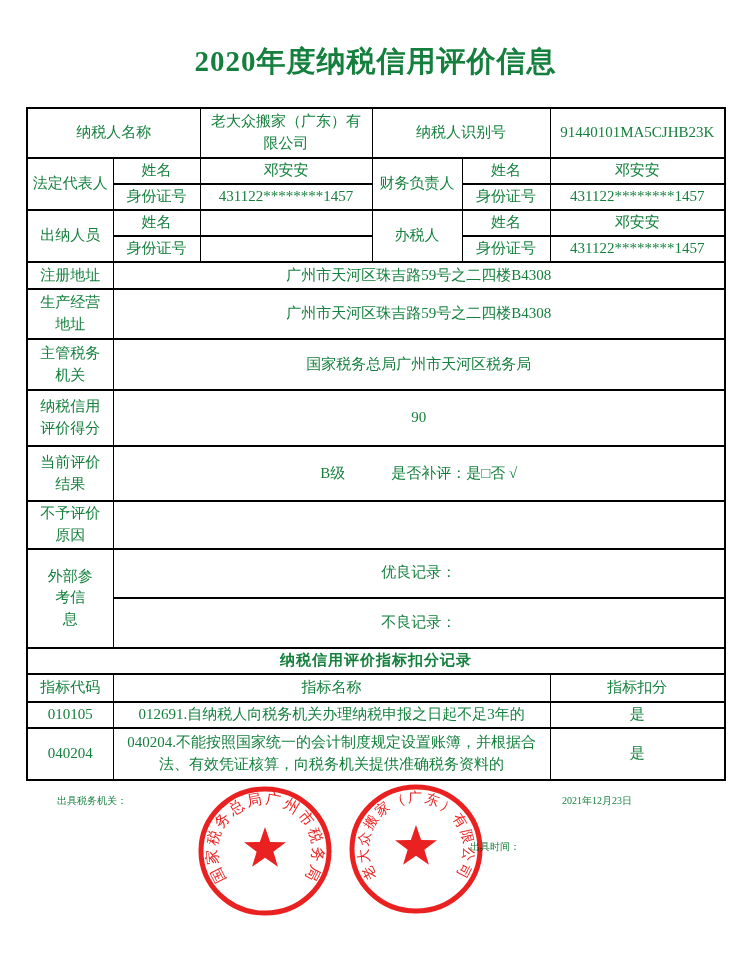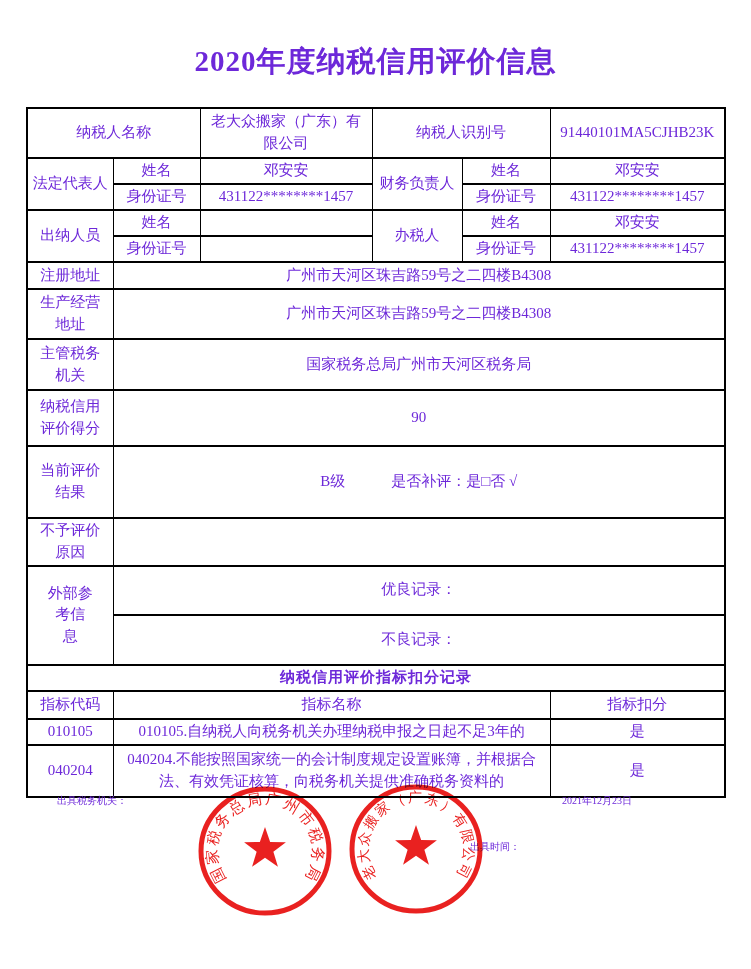--- a/index.html
+++ b/index.html
@@ -1,18 +1,18 @@
 <!DOCTYPE html>
 <html><head>
 <meta charset="utf-8">
 <style>
   html,body{margin:0;padding:0;background:#ffffff;}
   .page{
     position:relative;width:751px;height:969px;background:#ffffff;
-    font-family:"Liberation Serif","DejaVu Serif",serif;color:#6d28d9;overflow:hidden;
+    font-family:"Liberation Serif","DejaVu Serif",serif;color:#15803d;overflow:hidden;
   }
   .doc-title{
     position:absolute;top:42px;left:0;width:100%;text-align:center;
     font-size:29px;font-weight:bold;letter-spacing:1px;
   }
   table.main{
     position:absolute;left:26px;top:107px;width:698px;
     border-collapse:collapse;table-layout:fixed;border:2px solid #000;
   }
   table.main td{
@@ -100,21 +100,21 @@
 机关</td>
       <td colspan="5">国家税务总局广州市天河区税务局</td>
     </tr>
 
     <tr style="height:56px">
       <td class="prewrap">纳税信用
 评价得分</td>
       <td colspan="5">90</td>
     </tr>
 
-    <tr style="height:72px">
+    <tr style="height:55px">
       <td class="prewrap">当前评价
 结果</td>
       <td colspan="5">
         <span>B级</span><span class="grade-gap"></span><span>是否补评：是□否 √</span>
       </td>
     </tr>
 
     <tr style="height:44px">
       <td class="prewrap">不予评价
 原因</td>
@@ -135,21 +135,21 @@
     </tr>
 
     <tr style="height:28px">
       <td>指标代码</td>
       <td colspan="4">指标名称</td>
       <td>指标扣分</td>
     </tr>
 
     <tr style="height:26px">
       <td>010105</td>
-      <td colspan="4">010105.自纳税人向税务机关办理纳税申报之日起不足3年的</td>
+      <td colspan="4">012691.自纳税人向税务机关办理纳税申报之日起不足3年的</td>
       <td>是</td>
     </tr>
     <tr style="height:52px">
       <td>040204</td>
       <td colspan="4">040204.不能按照国家统一的会计制度规定设置账簿，并根据合法、有效凭证核算，向税务机关提供准确税务资料的</td>
       <td>是</td>
     </tr>
   </tbody>
     </table>
 

